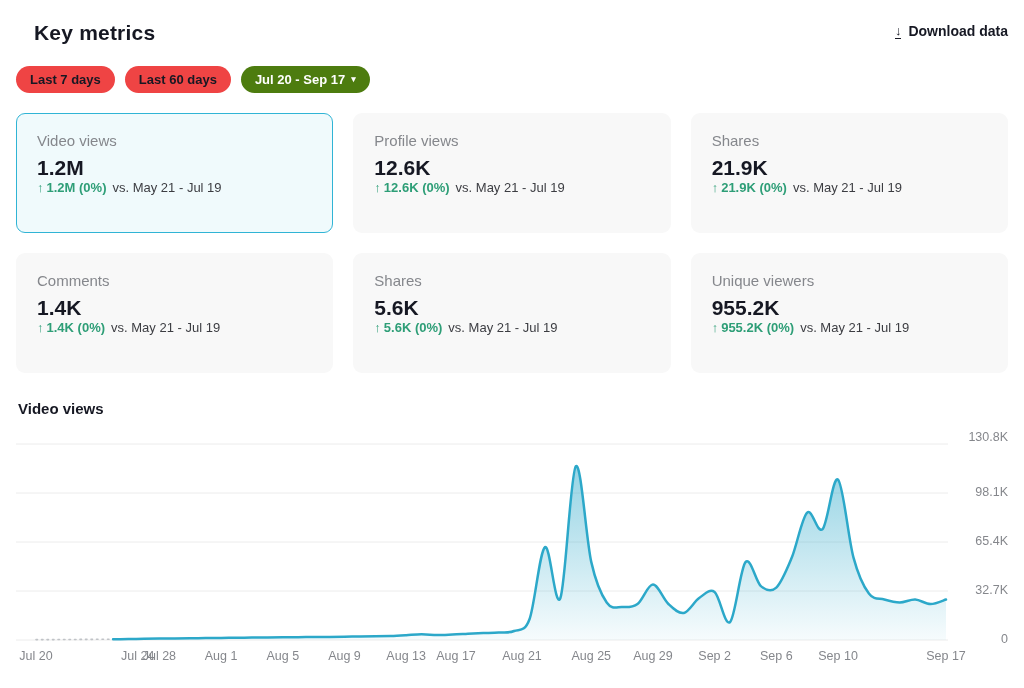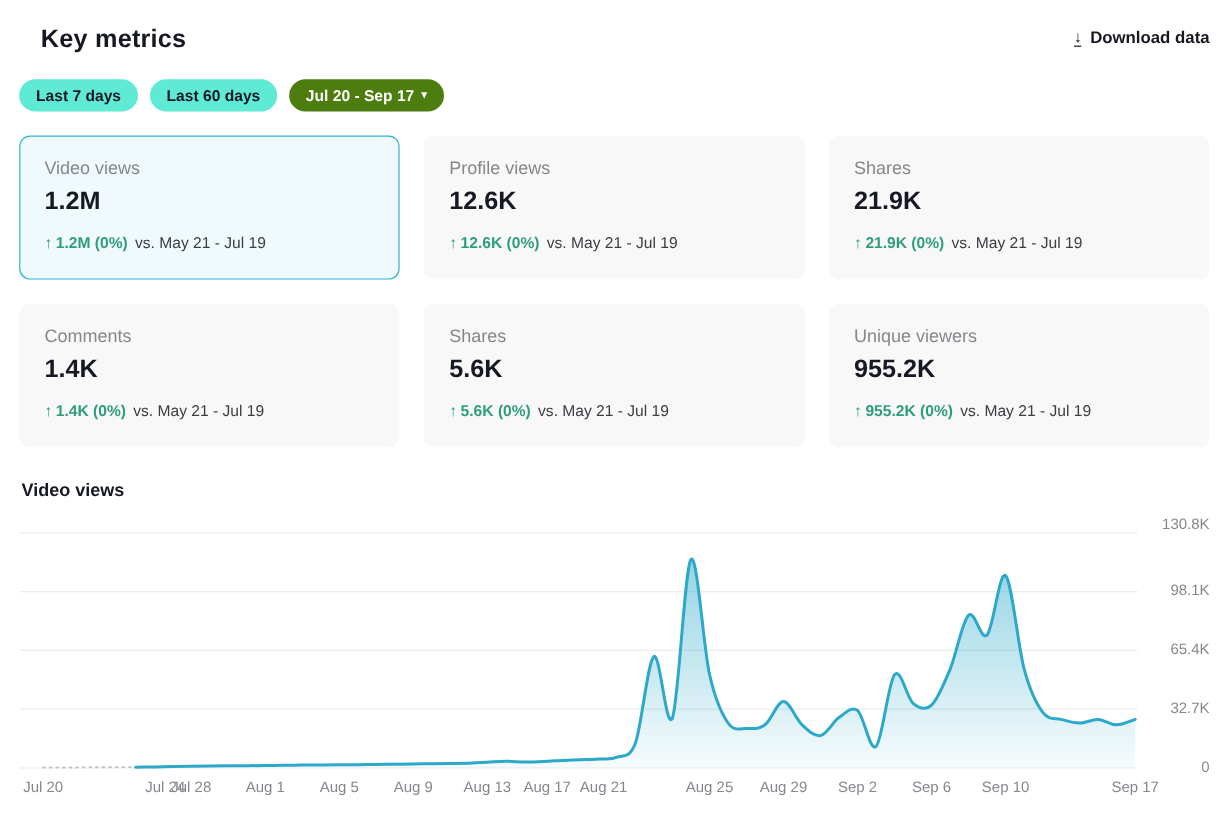--- a/index.html
+++ b/index.html
@@ -10,33 +10,33 @@
   
   .header{display:flex;justify-content:space-between;align-items:flex-start;margin-left:16px;}
   .title{font-size:21px;font-weight:800;margin:6px 0 0 2px;letter-spacing:.2px;}
   .download{display:flex;align-items:center;gap:7px;font-size:14px;font-weight:600;
             margin-top:8px;cursor:pointer;}
   .dl-icon{display:inline-block;line-height:1;font-size:13px;font-weight:700;
            border-bottom:1.5px solid #161823;padding-bottom:1px;}
 
   
   .pills{display:flex;gap:10px;margin-top:21px;}
-  .pill{background:#5eead4;border-radius:15px;padding:6px 14px;font-size:13px;
+  .pill{background:#ef4444;border-radius:15px;padding:6px 14px;font-size:13px;
         font-weight:600;cursor:pointer;white-space:nowrap;}
   .pill.active{background:#4d7c0f;color:#fff;display:flex;align-items:center;gap:6px;}
   .caret{font-size:9px;line-height:1;}
 
   
   .cards{display:grid;grid-template-columns:1fr 1fr 1fr;gap:20px;margin-top:20px;}
   .card{background:#f8f8f8;border:1.5px solid transparent;border-radius:9px;
         padding:18px 20px;height:120px;box-sizing:border-box;cursor:pointer;}
   .card.selected{background:#f0fafc;border-color:#30b4d5;}
   .card .label{font-size:15px;color:#85878c;}
   .card .value{font-size:21px;font-weight:700;margin-top:7px;}
-  .card .delta{margin-top:15px;font-size:13px;display:flex;align-items:baseline;}
+  .card .delta{font-size:13px;display:flex;align-items:baseline;}
   .delta .up{color:#2e9e77;font-weight:700;}
   .delta .up .arr{margin-right:3px;}
   .delta .vs{color:#3c3d42;margin-left:6px;}
 
   
   .chart-title{font-size:15px;font-weight:700;margin:27px 0 0 2px;}
   .chart{position:relative;margin-top:13px;height:246px;}
   .plot{position:absolute;left:0;top:0;}
   .ylabel{position:absolute;right:0;width:62px;text-align:right;
           font-size:12.5px;color:#85878c;}
@@ -146,21 +146,21 @@
       <div class="ylabel" style="top: 55px;">98.1K</div>
       <div class="ylabel" style="top: 0;">130.8K</div>
       <div class="xlabel" style="left: 20px;">Jul 20</div>
       <div class="xlabel" style="left: 81.6949px; margin-left: 40px;">Jul 24</div>
       <div class="xlabel" style="left: 143.39px;">Jul 28</div>
       <div class="xlabel" style="left: 205.085px;">Aug 1</div>
       <div class="xlabel" style="left: 266.78px;">Aug 5</div>
       <div class="xlabel" style="left: 328.475px;">Aug 9</div>
       <div class="xlabel" style="left: 390.169px;">Aug 13</div>
       <div class="xlabel" style="left: 440px;">Aug 17</div>
-      <div class="xlabel" style="left: 487px;">Aug 21</div>
+      <div class="xlabel" style="left: 506px;">Aug 21</div>
       <div class="xlabel" style="left: 575.254px;">Aug 25</div>
       <div class="xlabel" style="left: 636.949px;">Aug 29</div>
       <div class="xlabel" style="left: 698.644px;">Sep 2</div>
       <div class="xlabel" style="left: 760.339px;">Sep 6</div>
       <div class="xlabel" style="left: 822.034px;">Sep 10</div>
       <div class="xlabel" style="left: 930px;">Sep 17</div>
     </div>
 
 </div>
 

